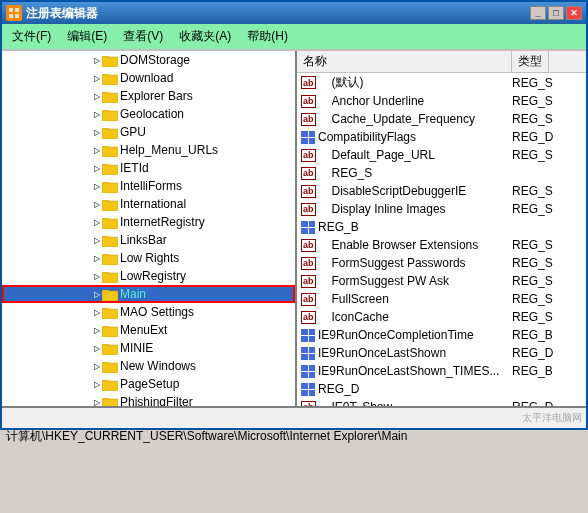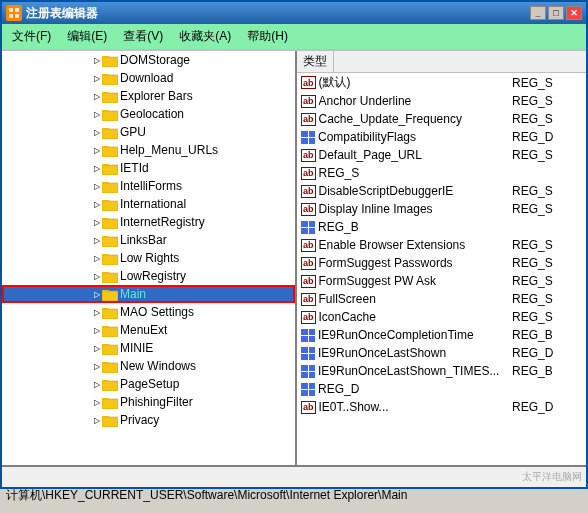--- a/index.html
+++ b/index.html
@@ -7,21 +7,21 @@
       width: 588px;
       height: 513px;
       font-family: 'SimSun', 'Microsoft YaHei', Arial, sans-serif;
       font-size: 12px;
       background: #d4d0c8;
       overflow: hidden;
     }
 
     .window {
       width: 588px;
-      height: 489px;
+      height: 430px;
       border: 2px solid #0054a6;
       background: #f0f0f0;
       display: flex;
       flex-direction: column;
     }
 
     .titlebar {
       background: linear-gradient(to bottom, #4a90d9, #1c5fa5);
       height: 22px;
       display: flex;
@@ -235,21 +235,21 @@
     .reg-icon-ab {
       font-size: 9px;
       font-weight: bold;
       color: #8b0000;
       border: 1px solid #8b0000;
       background: white;
       padding: 0 1px;
       display: inline-flex;
       align-items: center;
       height: 13px;
-      margin-right: 3px;
+      margin-right: 16px;
       flex-shrink: 0;
     }
 
     .reg-icon-grid {
       width: 14px;
       height: 13px;
       margin-right: 3px;
       flex-shrink: 0;
       display: inline-grid;
       grid-template-columns: 1fr 1fr;
@@ -566,20 +566,21 @@
               <rect x="0" y="3" width="16" height="10" fill="none" stroke="#c8a000" stroke-width="0.5"></rect>
             </svg>
           </span>
           <span class="tree-label">Privacy</span>
         </div>
       </div>
     </div>
 
     <div class="right-panel">
       <div class="panel-header">
+        <div class="col-header" style="width:215px;">名称</div>
         <div class="col-header">类型</div>
       </div>
       <div class="list-view">
 
         <div class="list-row">
           <span class="reg-icon-ab">ab</span>
           <span class="name-col">(默认)</span>
           <span class="type-col">REG_S</span>
         </div>
 

